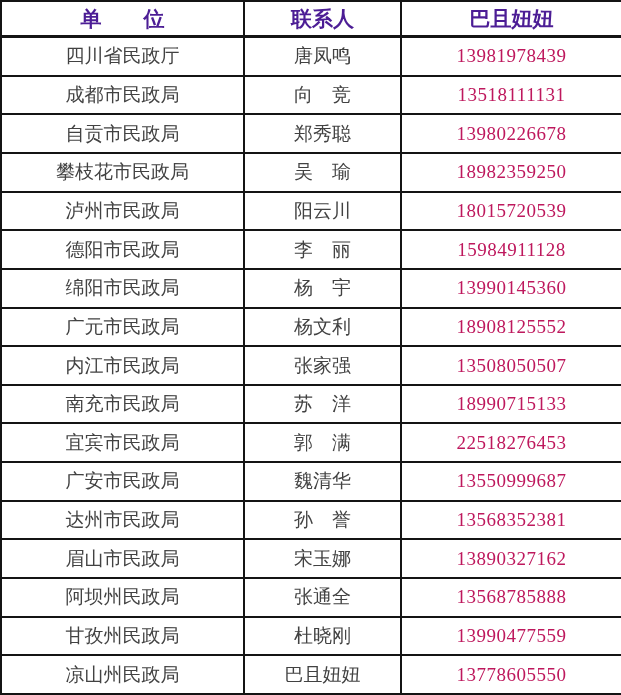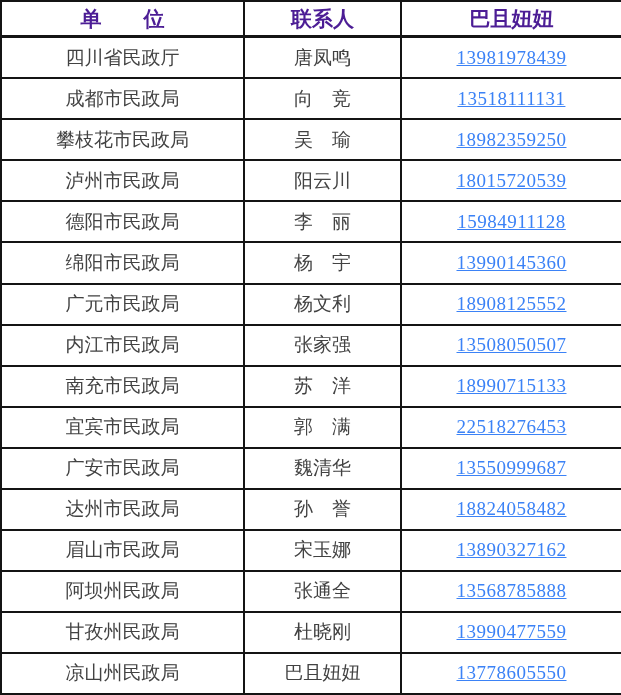--- a/index.html
+++ b/index.html
@@ -40,22 +40,21 @@
     color: #4c1d95;
     border-bottom-width: 3px;
   }
   table.contacts tbody td {
     font-size: 19px;
     font-weight: normal;
     color: #424242;
   }
   table.contacts tbody td.phone {
     letter-spacing: 0.5px;
-    color: #3b82f6;
-    text-decoration: underline;
+    color: #be185d;
   }
 </style>
 </head>
 <body>
 
 <table class="contacts">
   <colgroup>
     <col class="c-unit">
     <col class="c-contact">
     <col class="c-phone">
@@ -71,20 +70,25 @@
 
   <tr>
         <td class="unit">四川省民政厅</td>
         <td class="contact">唐凤鸣</td>
         <td class="phone">13981978439</td>
       </tr>
       <tr>
         <td class="unit">成都市民政局</td>
         <td class="contact">向　竞</td>
         <td class="phone">13518111131</td>
+      </tr>
+      <tr>
+        <td class="unit">自贡市民政局</td>
+        <td class="contact">郑秀聪</td>
+        <td class="phone">13980226678</td>
       </tr>
       <tr>
         <td class="unit">攀枝花市民政局</td>
         <td class="contact">吴　瑜</td>
         <td class="phone">18982359250</td>
       </tr>
       <tr>
         <td class="unit">泸州市民政局</td>
         <td class="contact">阳云川</td>
         <td class="phone">18015720539</td>
@@ -120,21 +124,21 @@
         <td class="phone">22518276453</td>
       </tr>
       <tr>
         <td class="unit">广安市民政局</td>
         <td class="contact">魏清华</td>
         <td class="phone">13550999687</td>
       </tr>
       <tr>
         <td class="unit">达州市民政局</td>
         <td class="contact">孙　誉</td>
-        <td class="phone">18824058482</td>
+        <td class="phone">13568352381</td>
       </tr>
       <tr>
         <td class="unit">眉山市民政局</td>
         <td class="contact">宋玉娜</td>
         <td class="phone">13890327162</td>
       </tr>
       <tr>
         <td class="unit">阿坝州民政局</td>
         <td class="contact">张通全</td>
         <td class="phone">13568785888</td>

